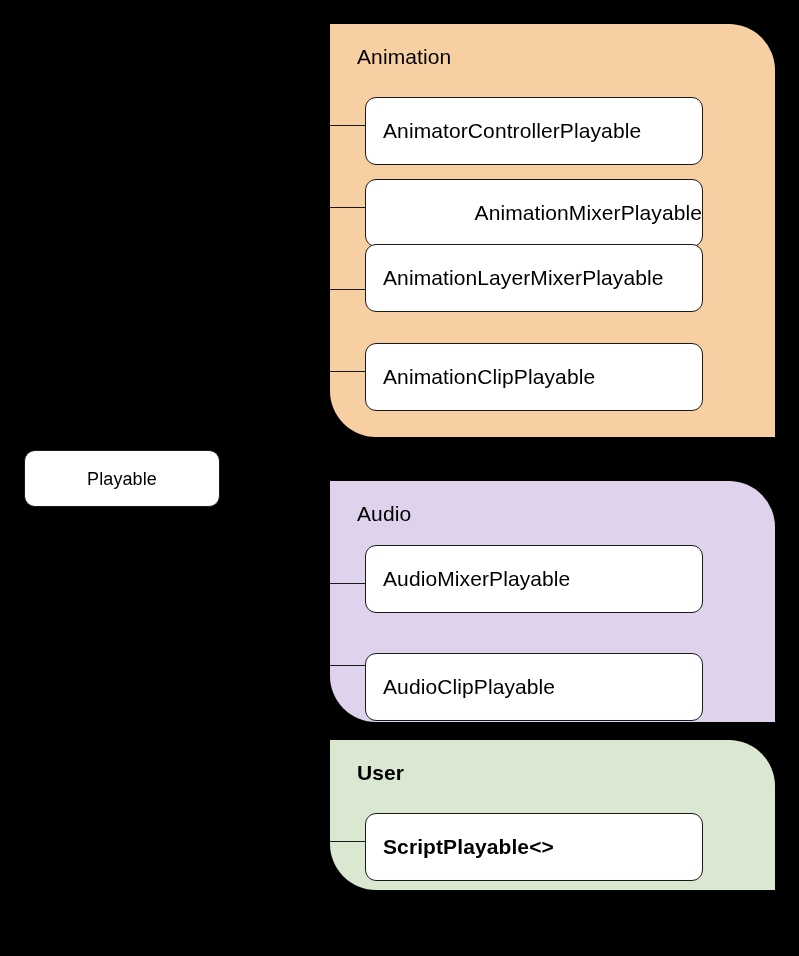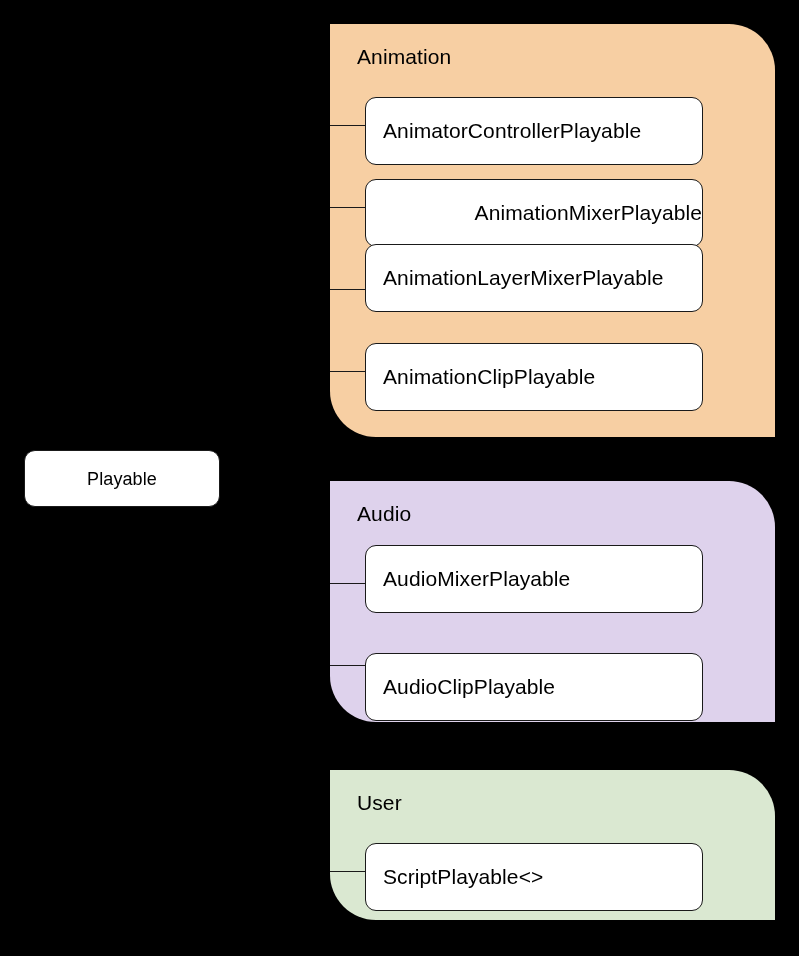--- a/index.html
+++ b/index.html
@@ -132,21 +132,21 @@
         <div class="group-label">Audio</div>
         <div class="connector" style="top: 102px;"></div>
         <div class="node" style="top: 64px;">
           <span class="node-label">AudioMixerPlayable</span>
         </div>
         <div class="connector" style="top: 184px;"></div>
         <div class="node" style="top: 172px;">
           <span class="node-label">AudioClipPlayable</span>
         </div>
       </div>
-      <div class="group" style="top: 770px; height: 150px;">
+      <div class="group" style="top: 740px; height: 150px; font-weight: bold;">
         <div class="group-bg" style="background: rgb(218, 232, 209);"></div>
         <div class="group-label">User</div>
         <div class="connector" style="top: 101px;"></div>
         <div class="node" style="top: 73px;">
           <span class="node-label">ScriptPlayable&lt;&gt;</span>
         </div>
       </div>
     </div>
 
 </div>

